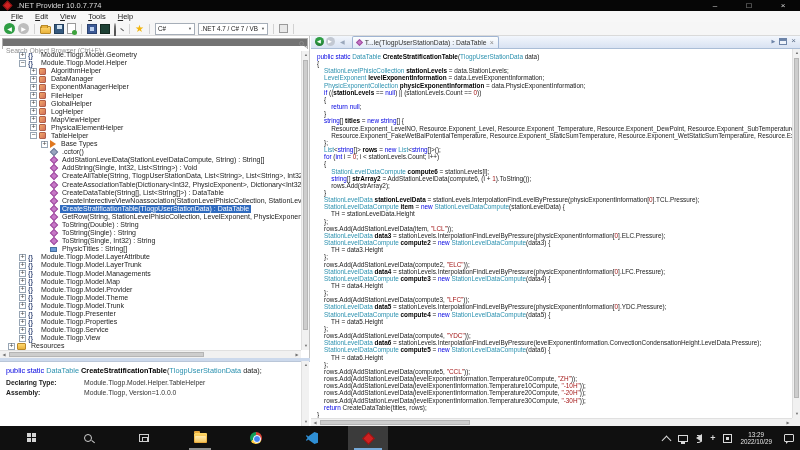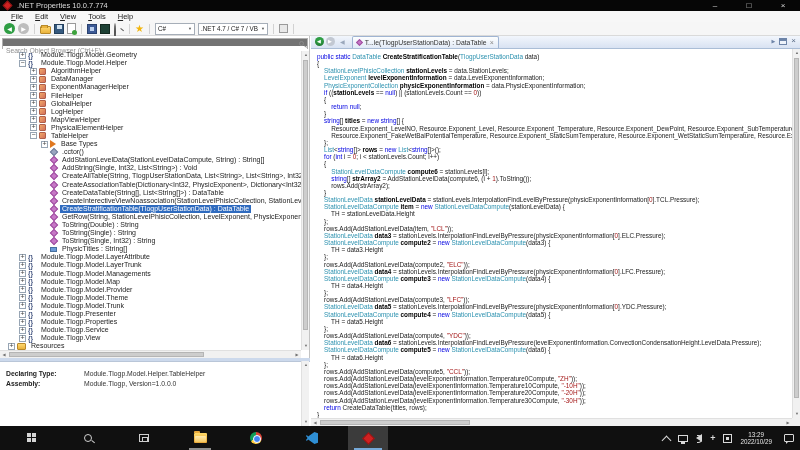--- a/index.html
+++ b/index.html
@@ -122,21 +122,21 @@
   .tr-ime:after{content:"";position:absolute;left:2px;top:2px;width:3px;height:3px;background:#d9d9d9}
   .clock{color:#e6e6e6;font-size:6.3px;line-height:7.5px;text-align:center;white-space:nowrap}
   .tr-ac{width:10px;height:8px;border:1.2px solid #d9d9d9;border-radius:1px;position:relative;margin-left:4px}
   .tr-ac:after{content:"";position:absolute;left:1px;bottom:-3px;width:0;height:0;border-top:3px solid #d9d9d9;border-right:3px solid transparent}
 </style>
 </head>
 <body>
 
 <div class="titlebar">
   <span class="app-icon"></span>
-  <span class="title-text">.NET Properties 10.0.7.774</span>
+  <span class="title-text">.NET Provider 10.0.7.774</span>
   <span class="wctrls">
     <span class="wctrl">–</span>
     <span class="wctrl">□</span>
     <span class="wctrl">×</span>
   </span>
 </div>
 
 <div class="menubar">
     <span class="mi"><u>F</u>ile</span>
     <span class="mi"><u>E</u>dit</span>
@@ -374,20 +374,21 @@
       <span class="sthumb" style="left:1px;right:1px;top:9px;height:270px"></span>
       <span class="sarrow" style="bottom:0">▼</span>
     </div>
     <div class="hscroll tree-hscroll">
       <span class="sarrow" style="left:0">◀</span>
       <span class="sthumb" style="top:1px;bottom:1px;left:9px;width:195px"></span>
       <span class="sarrow" style="right:0">▶</span>
     </div>
     <div class="splitter"></div>
     <div class="sigpanel">
+      <div class="sigline"><span class="kw">public</span> <span class="kw">static</span> <span class="ty">DataTable</span> <span class="bd">CreateStratificationTable</span>(<span class="ty">TlogpUserStationData</span> data);</div>
       <div class="sigrow">
         <span class="siglab">Declaring Type:</span>
         <span>Module.Tlogp.Model.Helper.TableHelper</span>
       </div>
       <div class="sigrow">
         <span class="siglab">Assembly:</span>
         <span>Module.Tlogp, Version=1.0.0.0</span>
       </div>
     </div>
     <div class="vscroll sig-vscroll">

